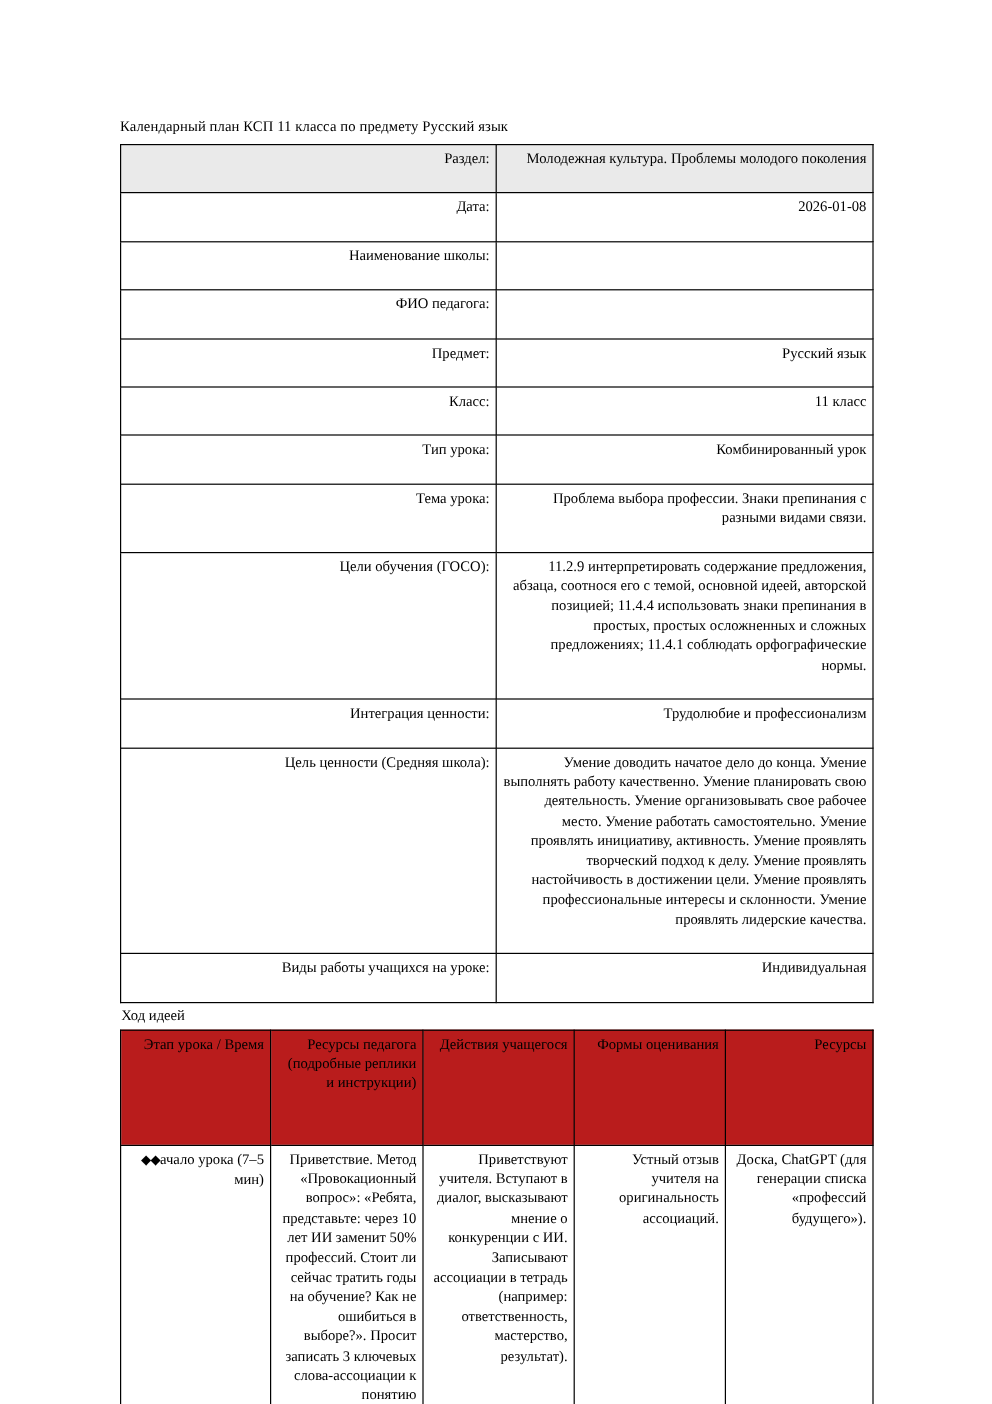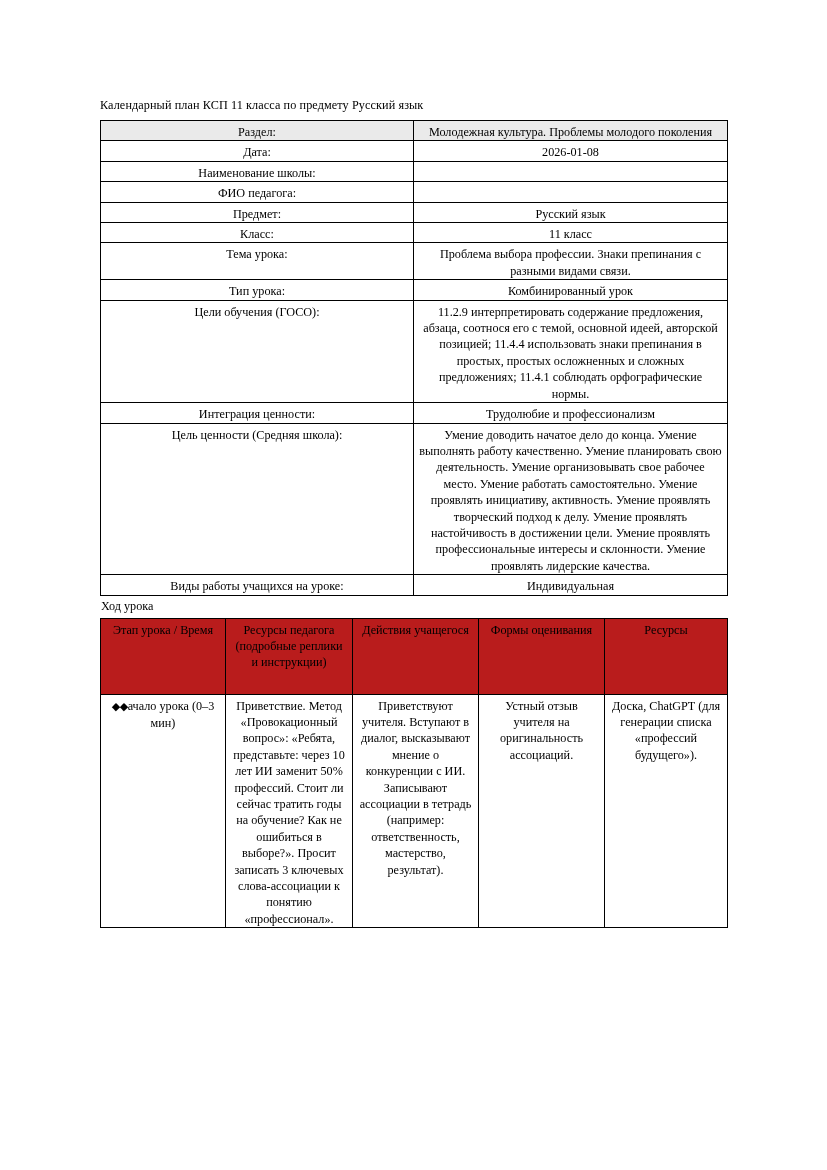--- a/index.html
+++ b/index.html
@@ -35,24 +35,24 @@
   }
   table {
     border-collapse: collapse;
     table-layout: fixed;
     width: 627px;
     font-size: 12.2px;
   }
   table td, table th {
     border: 1px solid #000000;
     vertical-align: top;
-    padding: 3px 5px 0 5px;
+    padding: 3px 5px 20px 5px;
     line-height: 16.4px;
     font-weight: normal;
-    text-align: center;
+    text-align: right;
     word-wrap: break-word;
     overflow-wrap: break-word;
     hyphens: none;
   }
   
   .info-table col.c-label { width: 313px; }
   .info-table col.c-value { width: 314px; }
   .info-table tr.shaded td { background: #eaeaea; }
   .info-table td.label { }
   .info-table td.value { }
@@ -107,68 +107,68 @@
       </tr>
       <tr>
         <td class="label">Предмет:</td>
         <td class="value">Русский язык</td>
       </tr>
       <tr>
         <td class="label">Класс:</td>
         <td class="value">11 класс</td>
       </tr>
       <tr>
+        <td class="label">Тип урока:</td>
+        <td class="value">Комбинированный урок</td>
+      </tr>
+      <tr>
         <td class="label">Тема урока:</td>
         <td class="value">Проблема выбора профессии. Знаки препинания с разными видами связи.</td>
-      </tr>
-      <tr>
-        <td class="label">Тип урока:</td>
-        <td class="value">Комбинированный урок</td>
       </tr>
       <tr>
         <td class="label">Цели обучения (ГОСО):</td>
         <td class="value">11.2.9 интерпретировать содержание предложения, абзаца, соотнося его с темой, основной идеей, авторской позицией; 11.4.4 использовать знаки препинания в простых, простых осложненных и сложных предложениях; 11.4.1 соблюдать орфографические нормы.</td>
       </tr>
       <tr>
         <td class="label">Интеграция ценности:</td>
         <td class="value">Трудолюбие и профессионализм</td>
       </tr>
       <tr>
         <td class="label">Цель ценности (Средняя школа):</td>
         <td class="value">Умение доводить начатое дело до конца. Умение выполнять работу качественно. Умение планировать свою деятельность. Умение организовывать свое рабочее место. Умение работать самостоятельно. Умение проявлять инициативу, активность. Умение проявлять творческий подход к делу. Умение проявлять настойчивость в достижении цели. Умение проявлять профессиональные интересы и склонности. Умение проявлять лидерские качества.</td>
       </tr>
       <tr>
         <td class="label">Виды работы учащихся на уроке:</td>
         <td class="value">Индивидуальная</td>
       </tr>
     </tbody>
   </table>
 
-  <p class="section-label">Ход урока</p>
+  <p class="section-label">Ход идеей</p>
 
   <table class="flow-table">
     <colgroup>
         <col class="f1">
         <col class="f2">
         <col class="f3">
         <col class="f4">
         <col class="f5">
       </colgroup>
     <thead>
       <tr>
         <td class="hdr-cell">Этап урока / Время</td>
         <td class="hdr-cell">Ресурсы педагога (подробные реплики и инструкции)</td>
         <td class="hdr-cell">Действия учащегося</td>
         <td class="hdr-cell">Формы оценивания</td>
         <td class="hdr-cell">Ресурсы</td>
       </tr>
     </thead>
     <tbody>
       <tr>
-        <td class="body-cell"><span class="tofu">◆◆</span><span>ачало урока (0–3 мин)</span></td>
+        <td class="body-cell"><span class="tofu">◆◆</span><span>ачало урока (7–5 мин)</span></td>
         <td class="body-cell">Приветствие. Метод «Провокационный вопрос»: «Ребята, представьте: через 10 лет ИИ заменит 50% профессий. Стоит ли сейчас тратить годы на обучение? Как не ошибиться в выборе?». Просит записать 3 ключевых слова-ассоциации к понятию «профессионал».</td>
         <td class="body-cell">Приветствуют учителя. Вступают в диалог, высказывают мнение о конкуренции с ИИ. Записывают ассоциации в тетрадь (например: ответственность, мастерство, результат).</td>
         <td class="body-cell">Устный отзыв учителя на оригинальность ассоциаций.</td>
         <td class="body-cell">Доска, ChatGPT (для генерации списка «профессий будущего»).</td>
       </tr>
     </tbody>
   </table>
 
 </div>
 

